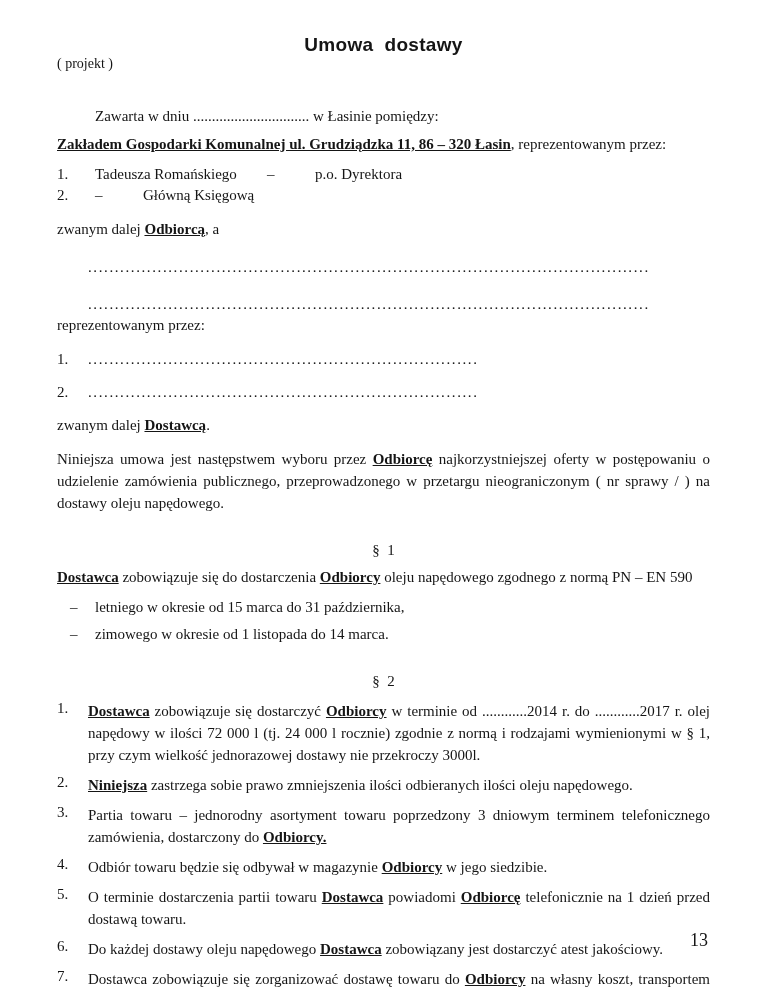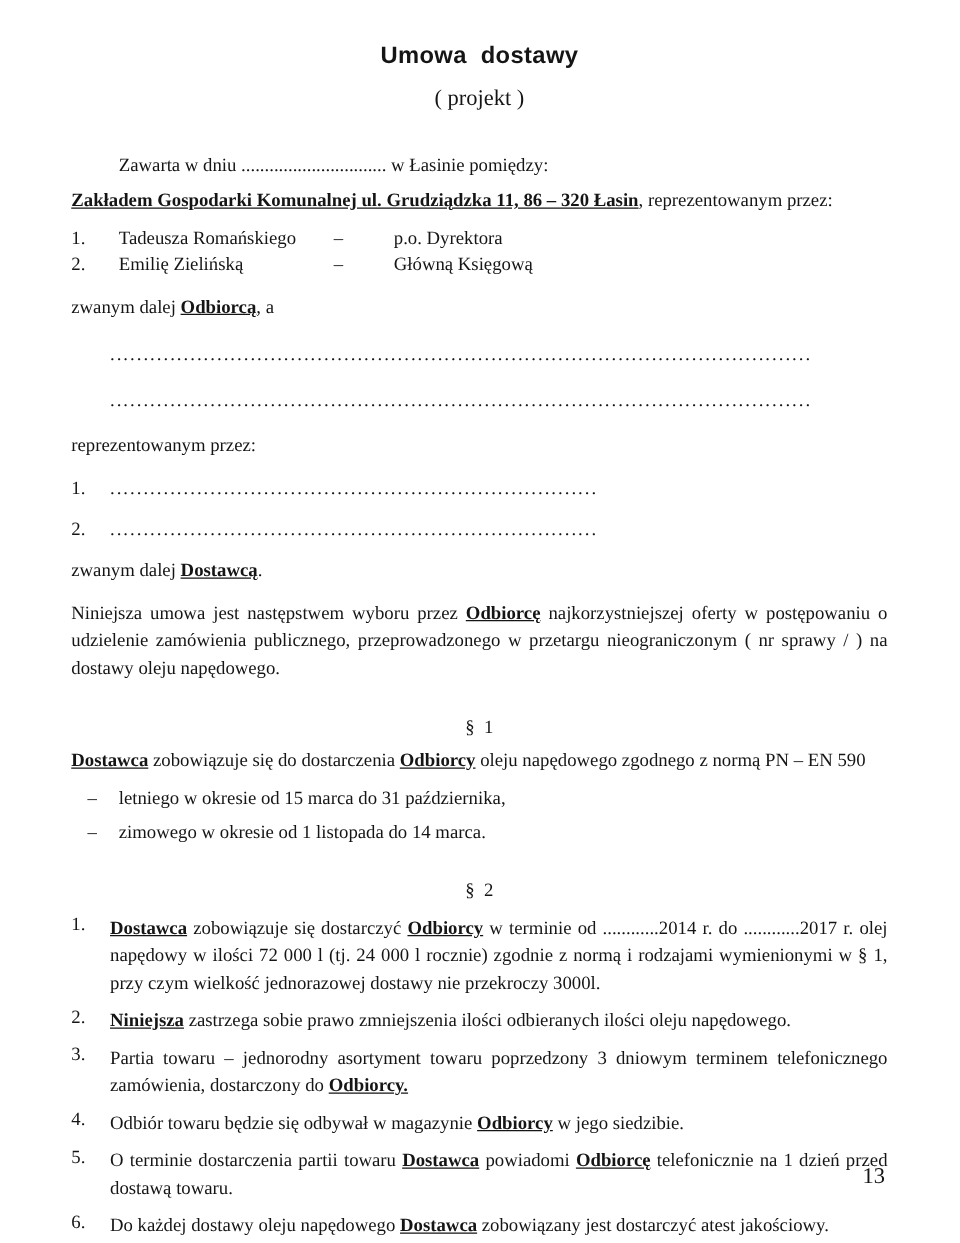--- a/index.html
+++ b/index.html
@@ -13,21 +13,21 @@
     overflow: hidden;
   }
   .page { padding: 34px 58px 0 57px; }
 
   .title {
     margin: 0; text-align: center;
     font-family: "Liberation Sans", sans-serif;
     font-weight: bold; font-size: 19px;
     white-space: pre; letter-spacing: 0.3px;
   }
-  .subtitle { text-align: center; font-size: 18px; margin-top: 12px; white-space: pre; }
+  .subtitle { text-align: left; font-size: 14px; margin-top: 0; white-space: pre; }
 
   p { margin: 0; line-height: 22px; }
   .justify { text-align: justify; }
   .b { font-weight: bold; text-decoration: underline; }
 
   .opening { margin-top: 33px; text-indent: 38px; }
   .buyer { margin-top: 6px; }
 
   .rep-list { margin-top: 9px; }
   .rep-row { display: flex; line-height: 21px; }
@@ -36,21 +36,21 @@
   .rep-dash { width: 48px; flex: 0 0 48px; }
   .rep-role { flex: 1; }
 
   .called { margin-top: 12px; }
 
   .fill-line { margin-top: 17px; padding-left: 31px; line-height: 20px; }
   .fill {
     display: inline-block; width: 562px; overflow: hidden;
     white-space: nowrap; letter-spacing: 1.6px; vertical-align: bottom;
   }
-  .represented { margin-top: 15px; }
+  .represented { }
 
   .sup-row { display: flex; margin-top: 13px; line-height: 20px; }
   .sup-num { width: 31px; flex: 0 0 31px; }
   .sup-fill {
     display: inline-block; width: 388px; overflow: hidden;
     white-space: nowrap; letter-spacing: 1.6px;
   }
 
   .called-d { margin-top: 12px; }
   .preamble { margin-top: 12px; }
@@ -90,21 +90,20 @@
 
   <div class="rep-list">
     <div class="rep-row">
       <span class="rep-num">1.</span>
       <span class="rep-name">Tadeusza Romańskiego</span>
       <span class="rep-dash">–</span>
       <span class="rep-role">p.o. Dyrektora</span>
     </div>
     <div class="rep-row">
       <span class="rep-num">2.</span>
-      <span class="rep-name">Emilię Zielińską</span>
       <span class="rep-dash">–</span>
       <span class="rep-role">Główną Księgową</span>
     </div>
   </div>
 
   <p class="called"><span>zwanym dalej </span><span class="b">Odbiorcą</span><span>, a</span></p>
 
   <div class="fill-line"><span class="fill">........................................................................................................................................................................................................................</span></div>
   <div class="fill-line"><span class="fill">........................................................................................................................................................................................................................</span></div>
 

